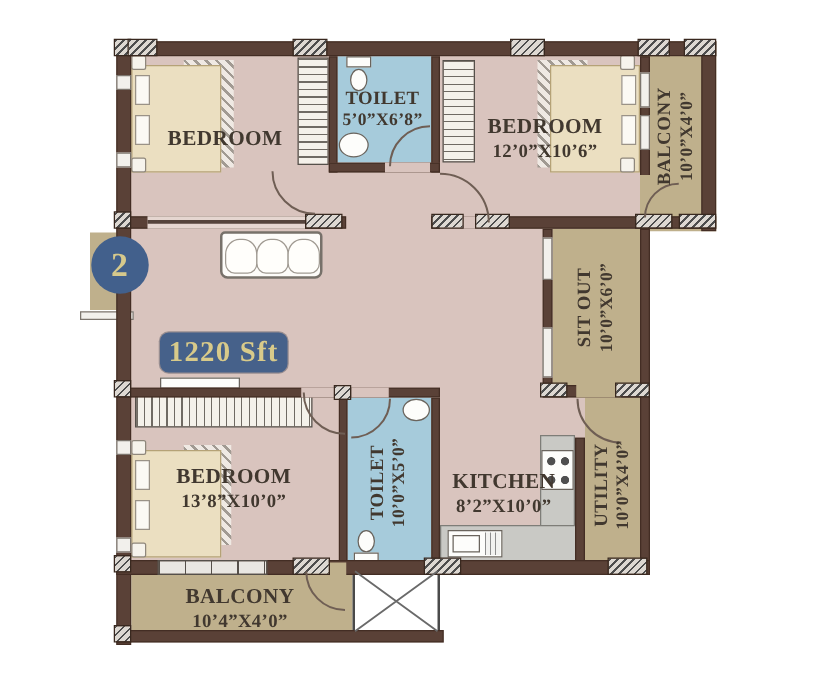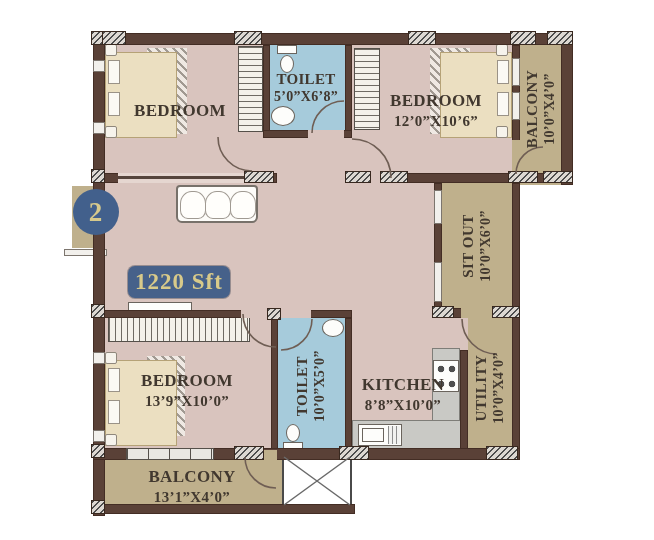--- a/index.html
+++ b/index.html
@@ -219,44 +219,44 @@
   </div>
   <div class="lbl vert vt" style="left:477px;top:246px;">
     <div class="in">
         <span class="nm">SIT OUT</span>
         <span class="dm">10’0”X6’0”</span>
       </div>
   </div>
   <div class="lbl" style="left:187px;top:391px;">
     <div class="in">
         <span class="nm">BEDROOM</span>
-        <span class="dm">13’9”X10’0”</span>
+        <span class="dm">13’8”X10’0”</span>
       </div>
   </div>
   <div class="lbl vert vt" style="left:311px;top:386px;">
     <div class="in">
         <span class="nm">TOILET</span>
         <span class="dm">10’0”X5’0”</span>
       </div>
   </div>
   <div class="lbl" style="left:403px;top:395px;">
     <div class="in">
         <span class="nm">KITCHEN</span>
-        <span class="dm">8’8”X10’0”</span>
+        <span class="dm">8’2”X10’0”</span>
       </div>
   </div>
   <div class="lbl vert vt" style="left:490px;top:388px;">
     <div class="in">
         <span class="nm">UTILITY</span>
         <span class="dm">10’0”X4’0”</span>
       </div>
   </div>
   <div class="lbl" style="left:192px;top:487px;">
     <div class="in">
         <span class="nm">BALCONY</span>
-        <span class="dm">13’1”X4’0”</span>
+        <span class="dm">10’4”X4’0”</span>
       </div>
   </div>
 
   <div class="badge">1220 Sft</div>
   <div class="unit-circle">2</div>
 
 </div>
 
 </body></html>

